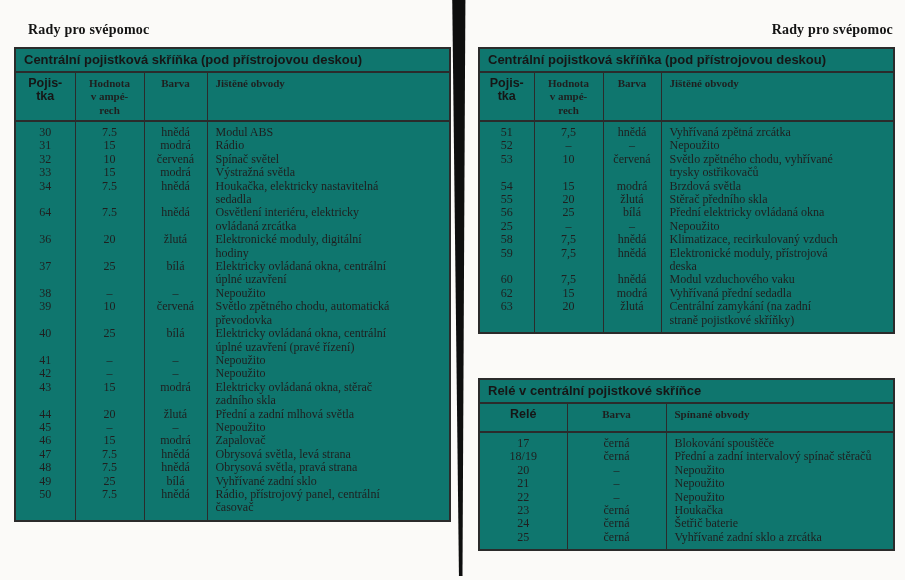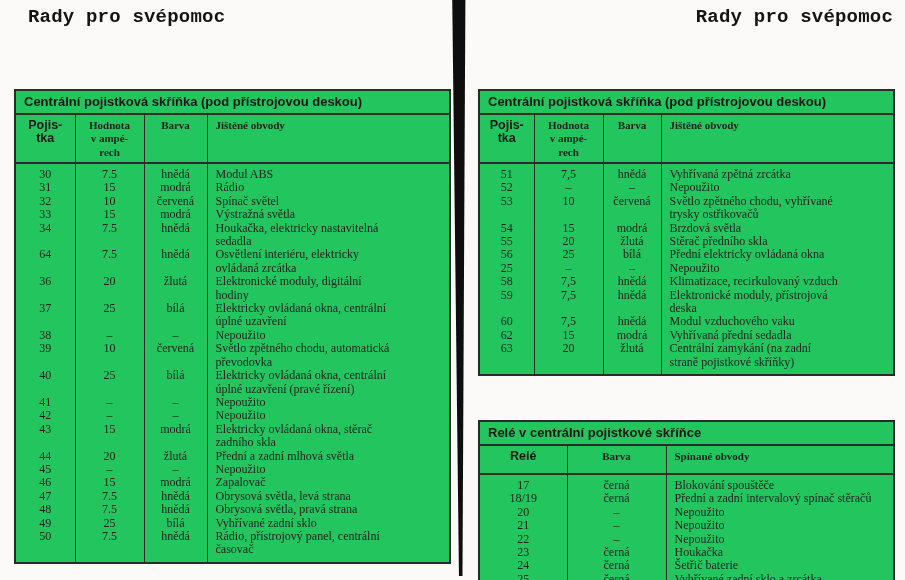--- a/index.html
+++ b/index.html
@@ -10,44 +10,43 @@
     overflow: hidden;
     font-family: "Liberation Serif", serif;
     color: #1f1f1f;
     -webkit-font-smoothing: antialiased;
   }
   .page { position: absolute; top: 0; }
   .page-left  { left: 0; width: 452px; height: 580px; }
   .page-right { left: 470px; width: 435px; height: 580px; }
 
   .page-header {
-    position: absolute; top: 6px;
-    font-family: Liberation Mono, monospace;
-    font-weight: 700; font-size: 19px; color: #141414;
+    position: absolute; top: 22px;
+    font-family: Liberation Serif, serif;
+    font-weight: 700; font-size: 14px; color: #141414;
     letter-spacing: 0.2px;
   }
   .page-left  .page-header { left: 28px; }
   .page-right .page-header { right: 12px; text-align: right; }
 
   .spine {
     position: absolute; left: 450px; top: 0;
     width: 16px; height: 576px;
     background: #0e0e0e;
     clip-path: polygon(14% 0%, 96% 0%, 78% 100%, 56% 100%);
     box-shadow: 0 0 5px rgba(0,0,0,0.30);
   }
 
   table {
     border-collapse: collapse;
     table-layout: fixed;
     position: absolute;
-    background: #22c55e;
+    background: #0f766e;
     font-size: 12px;
     line-height: 13.4px;
-    margin-top: 42px;
   }
   .doc-table { border: 2px solid #2b2b2b; }
 
   #fuse-table-left  { left: 14px; top: 47px; width: 435px; }
   #fuse-table-right { left: 8px;  top: 47px; width: 415px; }
   #relay-table      { left: 8px;  top: 378px; width: 415px; }
 
   #fuse-table-left  col.c1 { width: 60px; }
   #fuse-table-left  col.c2 { width: 69px; }
   #fuse-table-left  col.c3 { width: 63px; }

